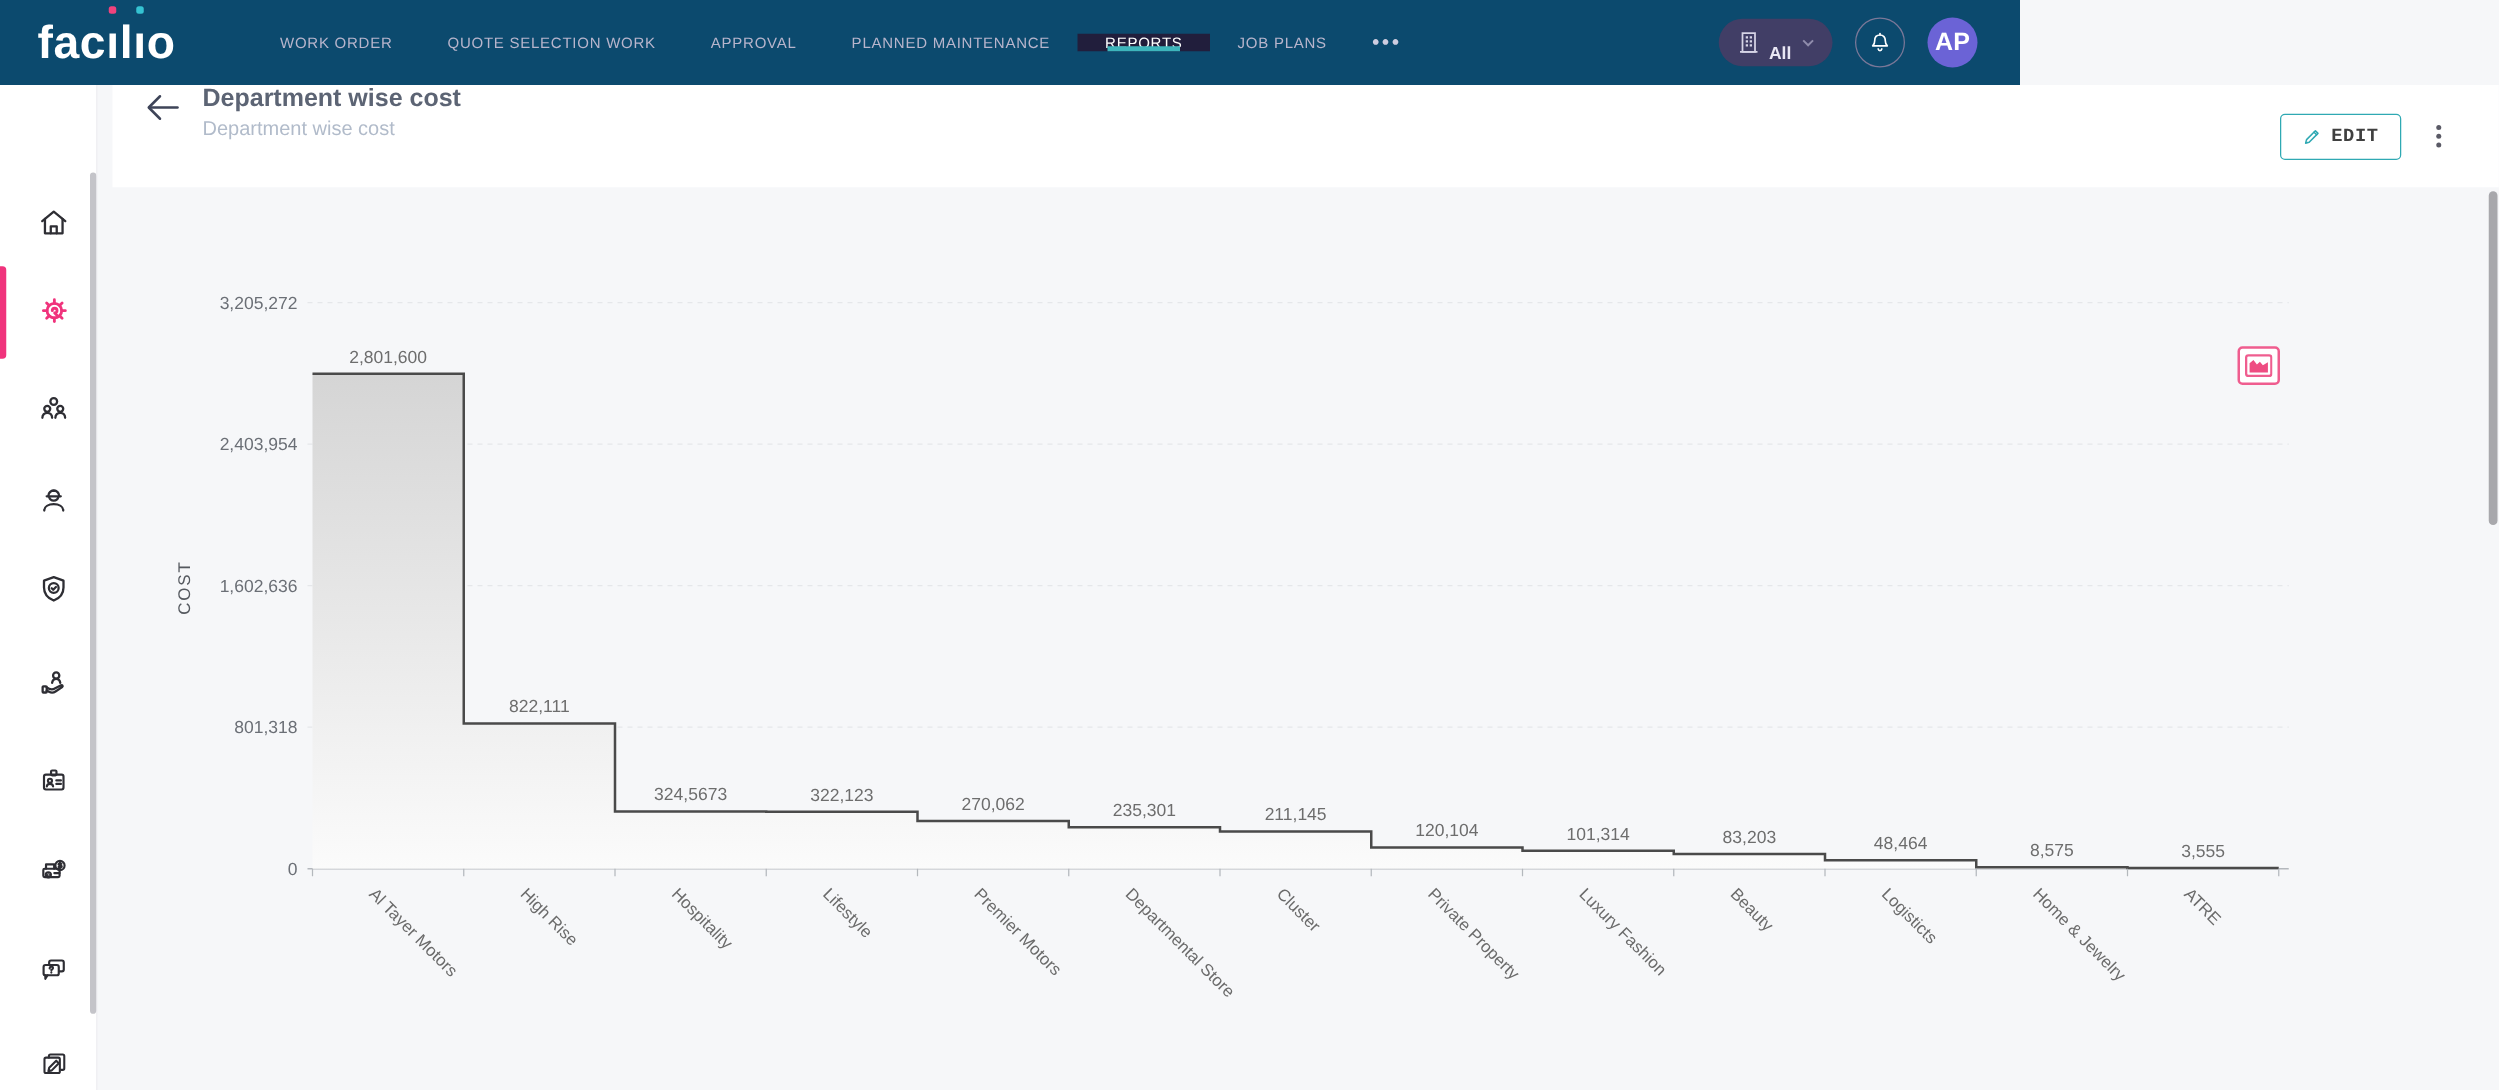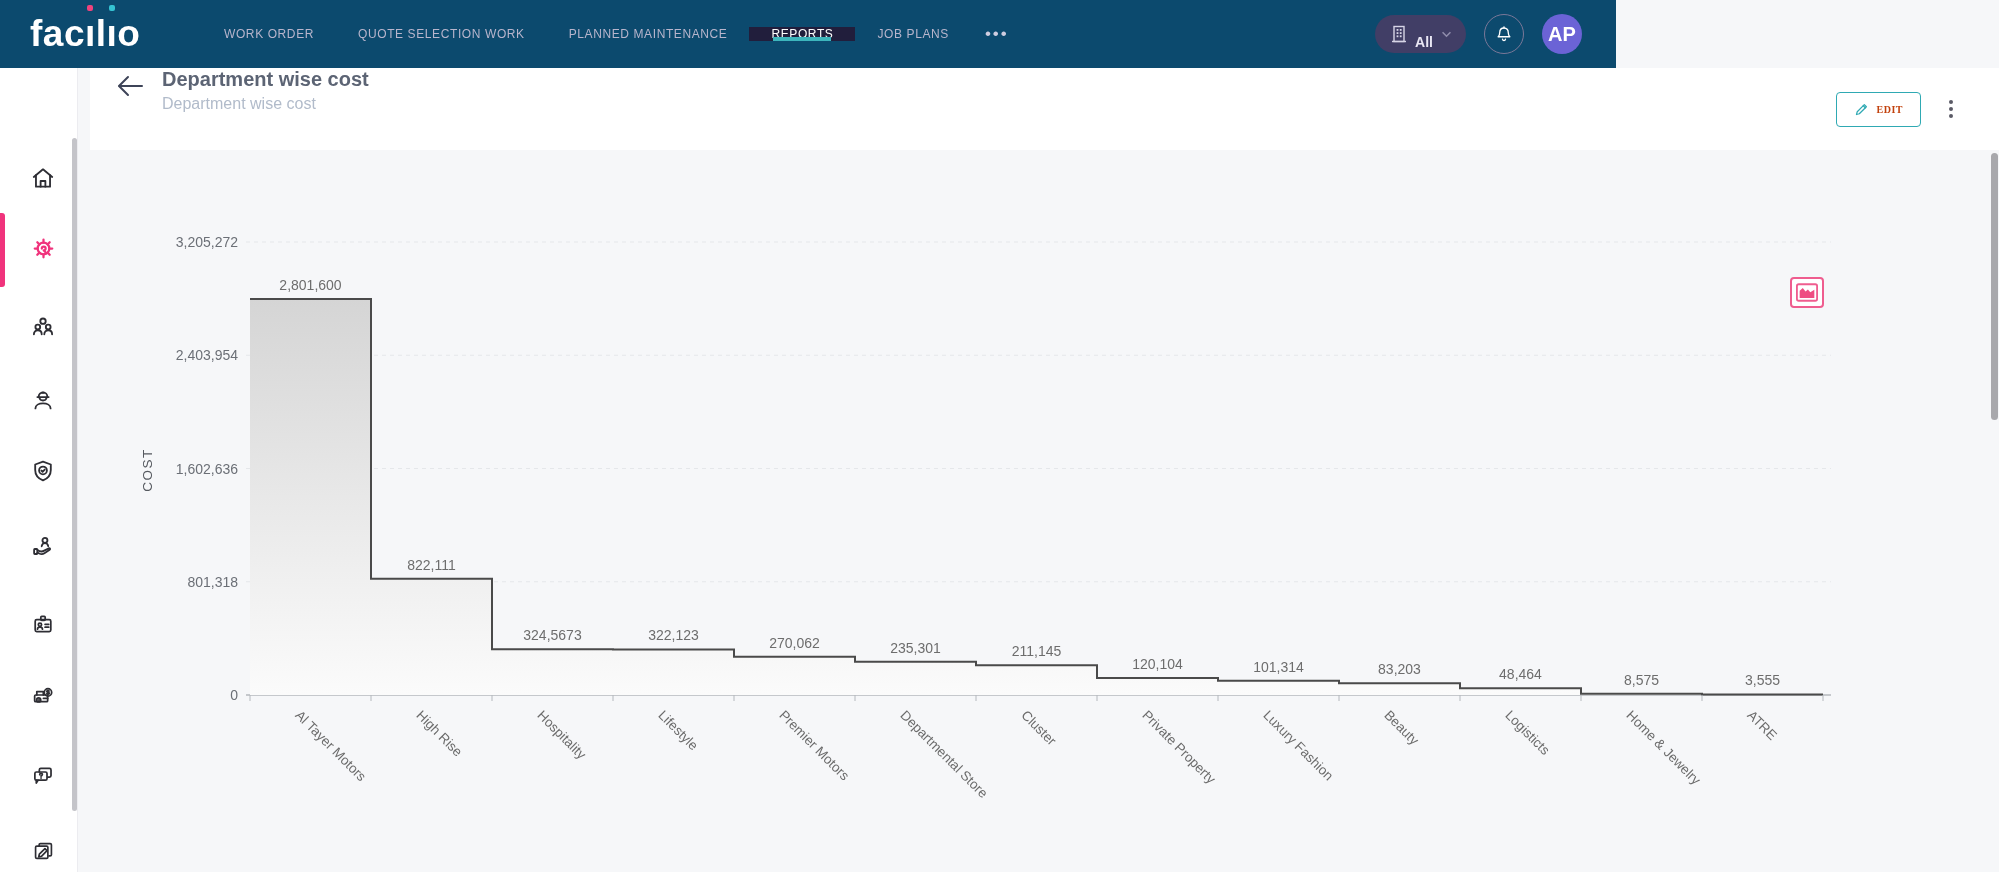--- a/index.html
+++ b/index.html
@@ -51,42 +51,43 @@
   .page-header { position:absolute; left:12px; right:0; top:0; height:82px; background:#ffffff;
     display:flex; }
   .back-btn { margin-left:22px; width:36px; height:36px; display:flex; align-items:center;
     justify-content:center; cursor:pointer; }
   .titles { margin-left:14px; }
   .page-title { font-size:20px; font-weight:bold; color:#5c6474; }
   .page-subtitle { font-size:16px; color:#b1bbca; margin-top:4px; }
   .header-actions { margin-left:auto; display:flex; align-items:center; gap:22px;
     padding-right:40px; }
   .edit-btn { display:flex; align-items:center; gap:8px; border:1px solid #2fa9b3;
-    background:#fff; color:#c2410c; font-size:10px; letter-spacing:.5px; font-weight:bold;
+    background:#fff; color:#404040; font-size:15px; letter-spacing:.5px; font-weight:bold;
     border-radius:4px; padding:9px 17px; cursor:pointer;
-    font-family:Liberation Serif, serif; }
+    font-family:Liberation Mono, monospace; }
   .kebab { display:flex; flex-direction:column; gap:3px; padding:6px; cursor:pointer; }
   .kebab i { width:4px; height:4px; border-radius:50%; background:#5a5a66; }
 
   .content { position:absolute; left:0; right:0; top:82px; bottom:0; background:#f6f7f9; }
   .chart-type-btn { position:absolute; left:1712px; top:127px; width:34px; height:31px;
     border:2px solid #ef5d8f; border-radius:4px; background:#fff; display:flex;
     align-items:center; justify-content:center; cursor:pointer; }
   .page-scroll { position:absolute; right:1px; top:3px; width:7px; height:267px;
     background:#a8a8ac; border-radius:4px; }
   #chart-svg { position:absolute; left:0; top:0; }
 </style>
 </head>
 <body>
 
 <div class="navbar">
   <div class="brand">fac<span class="bi pink">ı</span>l<span class="bi cyan">ı</span>o</div>
   <div class="nav-items">
       <div class="nav-item">WORK ORDER</div>
       <div class="nav-item">QUOTE SELECTION WORK</div>
+      <div class="nav-item">APPROVAL</div>
       <div class="nav-item">PLANNED MAINTENANCE</div>
       <div class="nav-item active">REPORTS</div>
       <div class="nav-item">JOB PLANS</div>
     </div>
   <div class="nav-more">•••</div>
   <div class="nav-right">
     <div class="scope-pill">
       <svg width="16" height="18" viewBox="0 0 16 18" fill="none" stroke="#d6d4e6" stroke-width="1.4">
         <rect x="3" y="1.5" width="10" height="15"></rect>
         <path d="M1 16.5 h14"></path>

